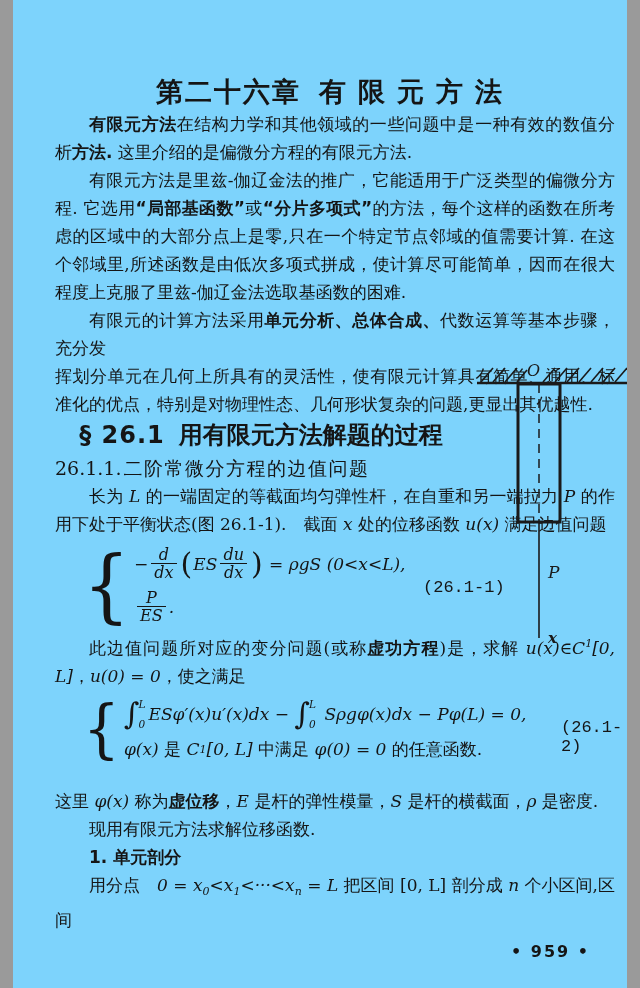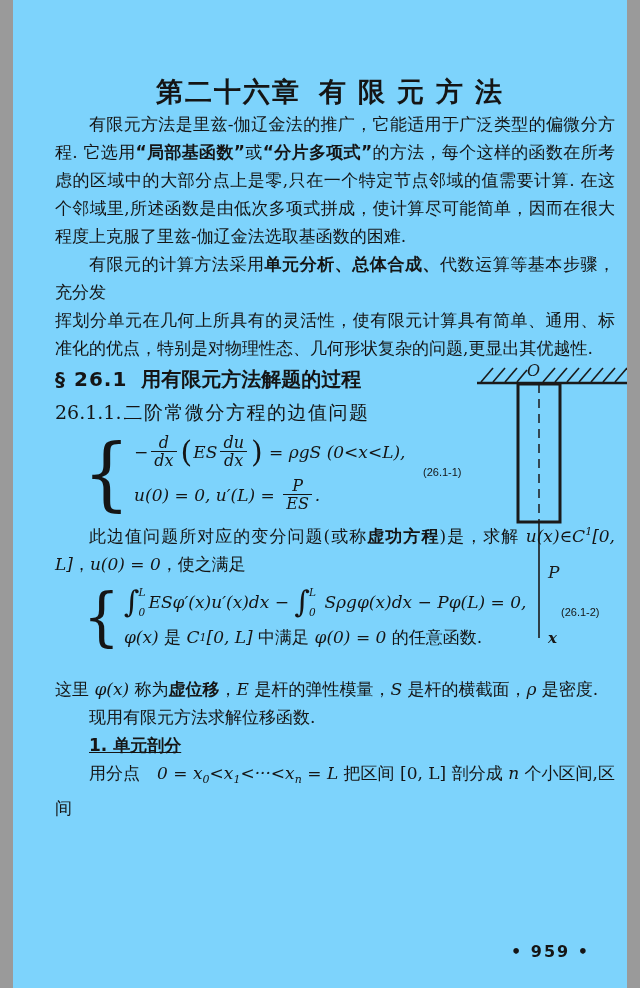--- a/index.html
+++ b/index.html
@@ -29,23 +29,24 @@
     text-align: justify;
     margin: 0;
   }
   .indent { text-indent: 2em; }
   .narrow { margin-right: 148px; }
   .b { font-family: "DejaVu Sans", sans-serif; font-weight: bold; }
   .m { font-family: "DejaVu Serif", serif; font-style: italic; }
   .mt-para1 { margin-top: 34px; }
   .section-heading {
     margin-top: 2px; margin-right: 148px;
+    text-align: center;
     font-family: "DejaVu Sans", sans-serif;
     font-weight: bold;
-    font-size: 20px; line-height: 30px;
+    font-size: 24px; line-height: 30px;
     white-space: nowrap;
   }
   .section-heading .num { margin-right: 14px; letter-spacing: 1px; }
   .subsection-heading {
     margin-top: 4px;
     font-size: 19px; line-height: 28px;
     letter-spacing: 1.5px;
     white-space: nowrap;
   }
   .subsection-heading .num { font-family: "DejaVu Serif", serif; margin-right: 2px; letter-spacing: 0; margin-top: 28px; }
@@ -65,32 +66,32 @@
     display:inline-block;
   }
   .brace1 { font-size: 74px; line-height: 86px; transform: scaleY(1.08); }
   .brace2 { font-size: 58px; line-height: 68px; transform: scaleY(1.1); }
   .eqlines { display: flex; flex-direction: column; }
   .eqline { display: flex; align-items: center; white-space: pre; margin: 4px 0; }
   .frac { display: inline-block; text-align: center; vertical-align: middle; margin: 0 3px; }
   .frac .num, .frac .den { display: block; padding: 0 3px; font-size: 16px; line-height: 17px; }
   .frac .den { border-top: 1.6px solid #151515; }
   .paren { font-size: 30px; font-weight: 300; line-height: 30px; margin: 0 1px; }
-  .eqnum { position: absolute; font-size: 11px; font-family: Liberation Sans, sans-serif; }
+  .eqnum { position: absolute; font-size: 17px; font-family: Liberation Mono, monospace; }
   .eqnum-1 { left: 340px; top: 36px; }
   .eqnum-2 { left: 478px; top: 24px; }
   .int { font-size: 30px; line-height: 30px; font-family: "DejaVu Serif", serif; }
   .limits {
     display: inline-flex; flex-direction: column; justify-content: space-between;
     height: 32px; font-size: 10.5px; font-style: italic;
     margin: 0 3px 0 -1px;
   }
   sup.s1 { font-size: 11px; font-style: italic; }
   sub.sb { font-size: 11px; font-style: italic; }
-  .step-heading { font-family: "DejaVu Sans", sans-serif; font-weight: bold; text-decoration: underline; }
+  .step-heading { font-family: "DejaVu Sans", sans-serif; font-weight: bold; }
 
   
   .figure {
     position: absolute;
     left: 458px; top: 356px;
     width: 180px;
   }
   .fig-caption {
     margin-top: 0px;
     font-size: 16.5px;
@@ -111,43 +112,45 @@
 </head>
 <body>
 
 <div class="page">
   <div class="content">
 
     <div class="chapter-title">
       <span>第二十六章</span><span class="main">有限元方法</span>
     </div>
 
+    <p class="body indent mt-para1"><span class="b">有限元方法</span><span>在结构力学和其他领域的一些问题中是一种有效的数值分析</span><span class="b">方法.</span><span> 这里介绍的是偏微分方程的有限元方法.</span></p>
 
     <p class="body indent"><span>有限元方法是里兹-伽辽金法的推广，它能适用于广泛类型的偏微分方程. 它选用</span><span class="b">“局部基函数”</span><span>或</span><span class="b">“分片多项式”</span><span>的方法，每个这样的函数在所考虑的区域中的大部分点上是零,只在一个特定节点邻域的值需要计算. 在这个邻域里,所述函数是由低次多项式拼成，使计算尽可能简单，因而在很大程度上克服了里兹-伽辽金法选取基函数的困难.</span></p>
 
     <p class="body indent"><span>有限元的计算方法采用</span><span class="b">单元分析、总体合成、</span><span>代数运算等基本步骤，充分发</span></p>
     <p class="body narrow"><span>挥划分单元在几何上所具有的灵活性，使有限元计算具有简单、通用、标准化的优点，特别是对物理性态、几何形状复杂的问题,更显出其优越性.</span></p>
 
     <div class="section-heading">
       <span class="num">§ 26.1</span><span>用有限元方法解题的过程</span>
     </div>
 
     <div class="subsection-heading">
       <span class="num">26.1.1.</span><span>二阶常微分方程的边值问题</span>
     </div>
 
+    <p class="body indent narrow para4"><span>长为 </span><span class="m">L</span><span> 的一端固定的等截面均匀弹性杆，在自重和另一端拉力 </span><span class="m">P</span><span> 的作用下处于平衡状态(图 26.1-1).　截面 </span><span class="m">x</span><span> 处的位移函数 </span><span class="m">u(x)</span><span> 满足边值问题</span></p>
 
     <div class="eqrow narrow">
       <span class="brace brace1">{</span>
       <div class="eqlines">
         <div class="eqline">
           <span class="m">−</span><span class="frac"><span class="num m">d</span><span class="den m">dx</span></span><span class="paren">(</span><span class="m">ES</span><span class="frac"><span class="num m">du</span><span class="den m">dx</span></span><span class="paren">)</span><span class="m"> = ρgS (0&lt;x&lt;L),</span>
         </div>
         <div class="eqline">
-          <span class="m">u(0) = 0, u′(L) = </span><span class="frac"><span class="num m">P</span><span class="den m">ES</span></span><span class="m">.</span>
+          <span class="frac"><span class="num m">P</span><span class="den m">ES</span></span><span class="m">.</span>
         </div>
       </div>
       <span class="eqnum eqnum-1">(26.1-1)</span>
     </div>
 
     <p class="body indent"><span>此边值问题所对应的变分问题(或称</span><span class="b">虚功方程</span><span>)是，求解 </span><span class="m">u(x)∈C</span><sup class="s1">1</sup><span class="m">[0, L]</span><span>，</span><span class="m">u(0) = 0</span><span>，使之满足</span></p>
 
     <div class="eqrow">
       <span class="brace brace2">{</span>
       <div class="eqlines">

